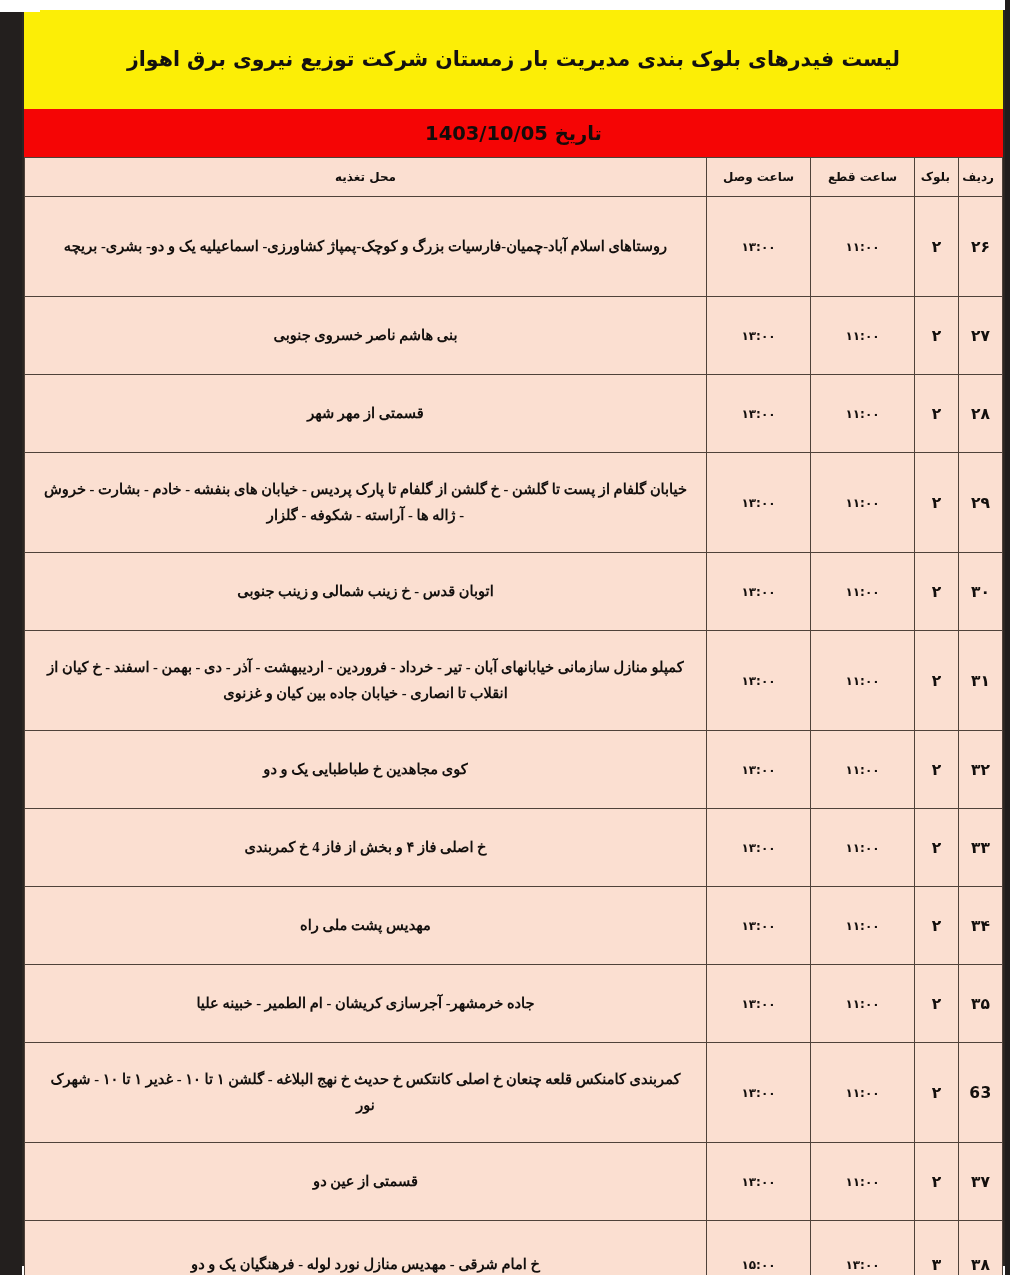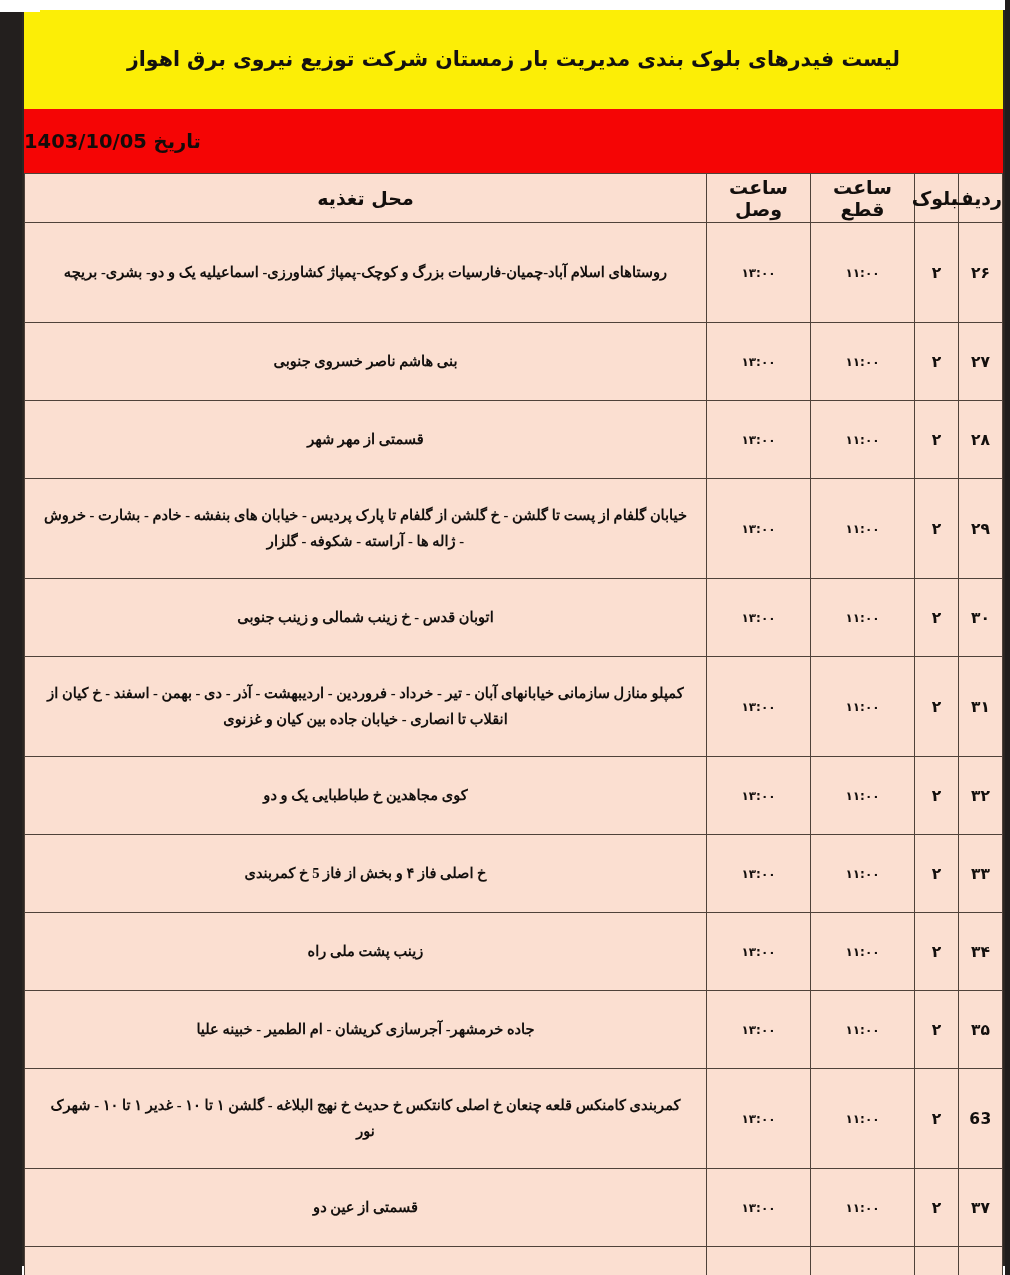--- a/index.html
+++ b/index.html
@@ -78,25 +78,25 @@
   }
   .banner-title span {
     font-size: 20.5px;
     font-weight: bold;
     color: #141110;
     letter-spacing: 0px;
     line-height: 1.35;
   }
 
   .banner-date {
-    height: 64px;
+    height: 48px;
     background: #f50505;
     display: flex;
     align-items: center;
-    justify-content: flex-end;
+    justify-content: center;
     text-align: center;
   }
   .banner-date span {
     font-size: 19.5px;
     font-weight: bold;
     color: #140c0a;
     direction: rtl;
   }
 
   
@@ -110,24 +110,24 @@
   table.schedule td {
     border: 1.6px solid #4f423a;
     background: #fbdfd1;
     color: #130f0d;
     text-align: center;
     vertical-align: middle;
   }
 
   thead th {
     height: 39px;
-    font-size: 19px;
+    font-size: 12px;
     font-weight: bold;
     background: linear-gradient(to bottom, #f6b793 0%, #f8c8ac 45%, #fad7c2 100%);
-    padding: 2px 0;
+    padding: 2px 8px;
   }
 
   
   col.c-radif   { width: 44px; }
   col.c-blok    { width: 44px; }
   col.c-cut     { width: 104px; }
   col.c-connect { width: 104px; }
   col.c-loc     { width: auto; }
 
   tbody td {
@@ -240,28 +240,28 @@
             <td class="num">۲</td>
             <td class="time">۱۱:۰۰</td>
             <td class="time">۱۳:۰۰</td>
             <td class="loc">کوی مجاهدین خ طباطبایی یک و دو</td>
           </tr>
           <tr>
             <td class="num">۳۳</td>
             <td class="num">۲</td>
             <td class="time">۱۱:۰۰</td>
             <td class="time">۱۳:۰۰</td>
-            <td class="loc">خ اصلی فاز ۴ و بخش از فاز 5 خ کمربندی</td>
+            <td class="loc">خ اصلی فاز ۴ و بخش از فاز 4 خ کمربندی</td>
           </tr>
           <tr>
             <td class="num">۳۴</td>
             <td class="num">۲</td>
             <td class="time">۱۱:۰۰</td>
             <td class="time">۱۳:۰۰</td>
-            <td class="loc">زینب پشت ملی راه</td>
+            <td class="loc">مهدیس پشت ملی راه</td>
           </tr>
           <tr>
             <td class="num">۳۵</td>
             <td class="num">۲</td>
             <td class="time">۱۱:۰۰</td>
             <td class="time">۱۳:۰۰</td>
             <td class="loc">جاده خرمشهر- آجرسازی کریشان - ام الطمیر - خبینه علیا</td>
           </tr>
           <tr class="tall">
             <td class="num">63</td>

